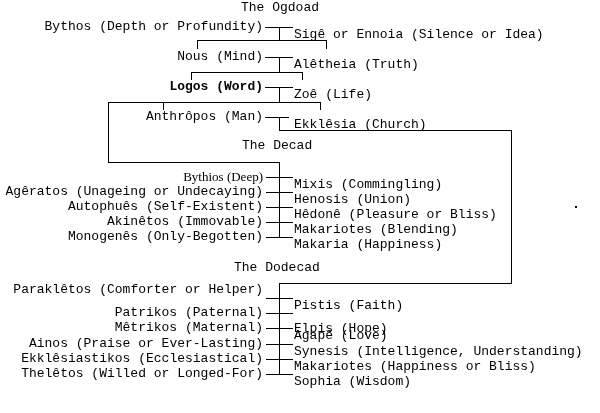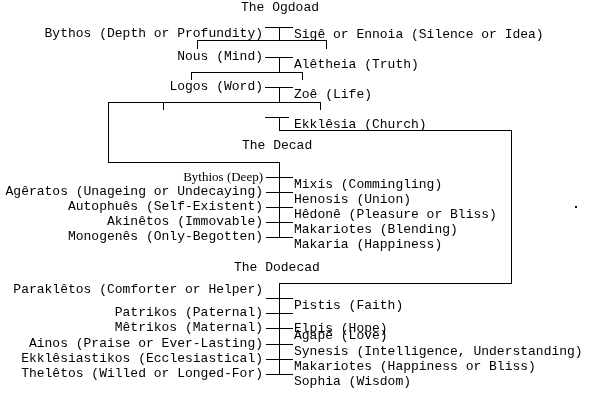--- a/index.html
+++ b/index.html
@@ -15,26 +15,27 @@
 </style>
 </head>
 <body>
 
 <div id="stage">
 
   <div class="t" style="left:241px;top:0px;text-align:center;">The Ogdoad</div>
   <div class="t" style="left:242px;top:138px;">The Decad</div>
   <div class="t" style="left:234px;top:260px;">The Dodecad</div>
 
-  <div class="left-name" style="top:26px;text-align:right;">Bythos (Depth or Profundity)</div>
+  <div class="left-name" style="top:19px;text-align:right;">Bythos (Depth or Profundity)</div>
   <div class="right-name" style="top:19px;">Sigê or Ennoia (Silence or Idea)</div>
   <div class="left-name" style="top:49px;">Nous (Mind)</div>
   <div class="right-name" style="top:49px;">Alêtheia (Truth)</div>
-  <div class="left-name" style="top:79px;">Logos (Word)</div>
+  <div class="left-name" style="top:79px;font-weight:bold;">Logos (Word)</div>
   <div class="right-name" style="top:79px;">Zoê (Life)</div>
+  <div class="left-name" style="top:109px;">Anthrôpos (Man)</div>
   <div class="right-name" style="top:109px;">Ekklêsia (Church)</div>
 
   <div class="left-name" style="top:169px;font-family:Liberation Serif, serif;">Bythios (Deep)</div>
   <div class="right-name" style="top:169px;">Mixis (Commingling)</div>
   <div class="left-name" style="top:184px;">Agêratos (Unageing or Undecaying)</div>
   <div class="right-name" style="top:184px;">Henosis (Union)</div>
   <div class="left-name" style="top:199px;">Autophuês (Self-Existent)</div>
   <div class="right-name" style="top:199px;">Hêdonê (Pleasure or Bliss)</div>
   <div class="left-name" style="top:214px;">Akinêtos (Immovable)</div>
   <div class="right-name" style="top:214px;">Makariotes (Blending)</div>

